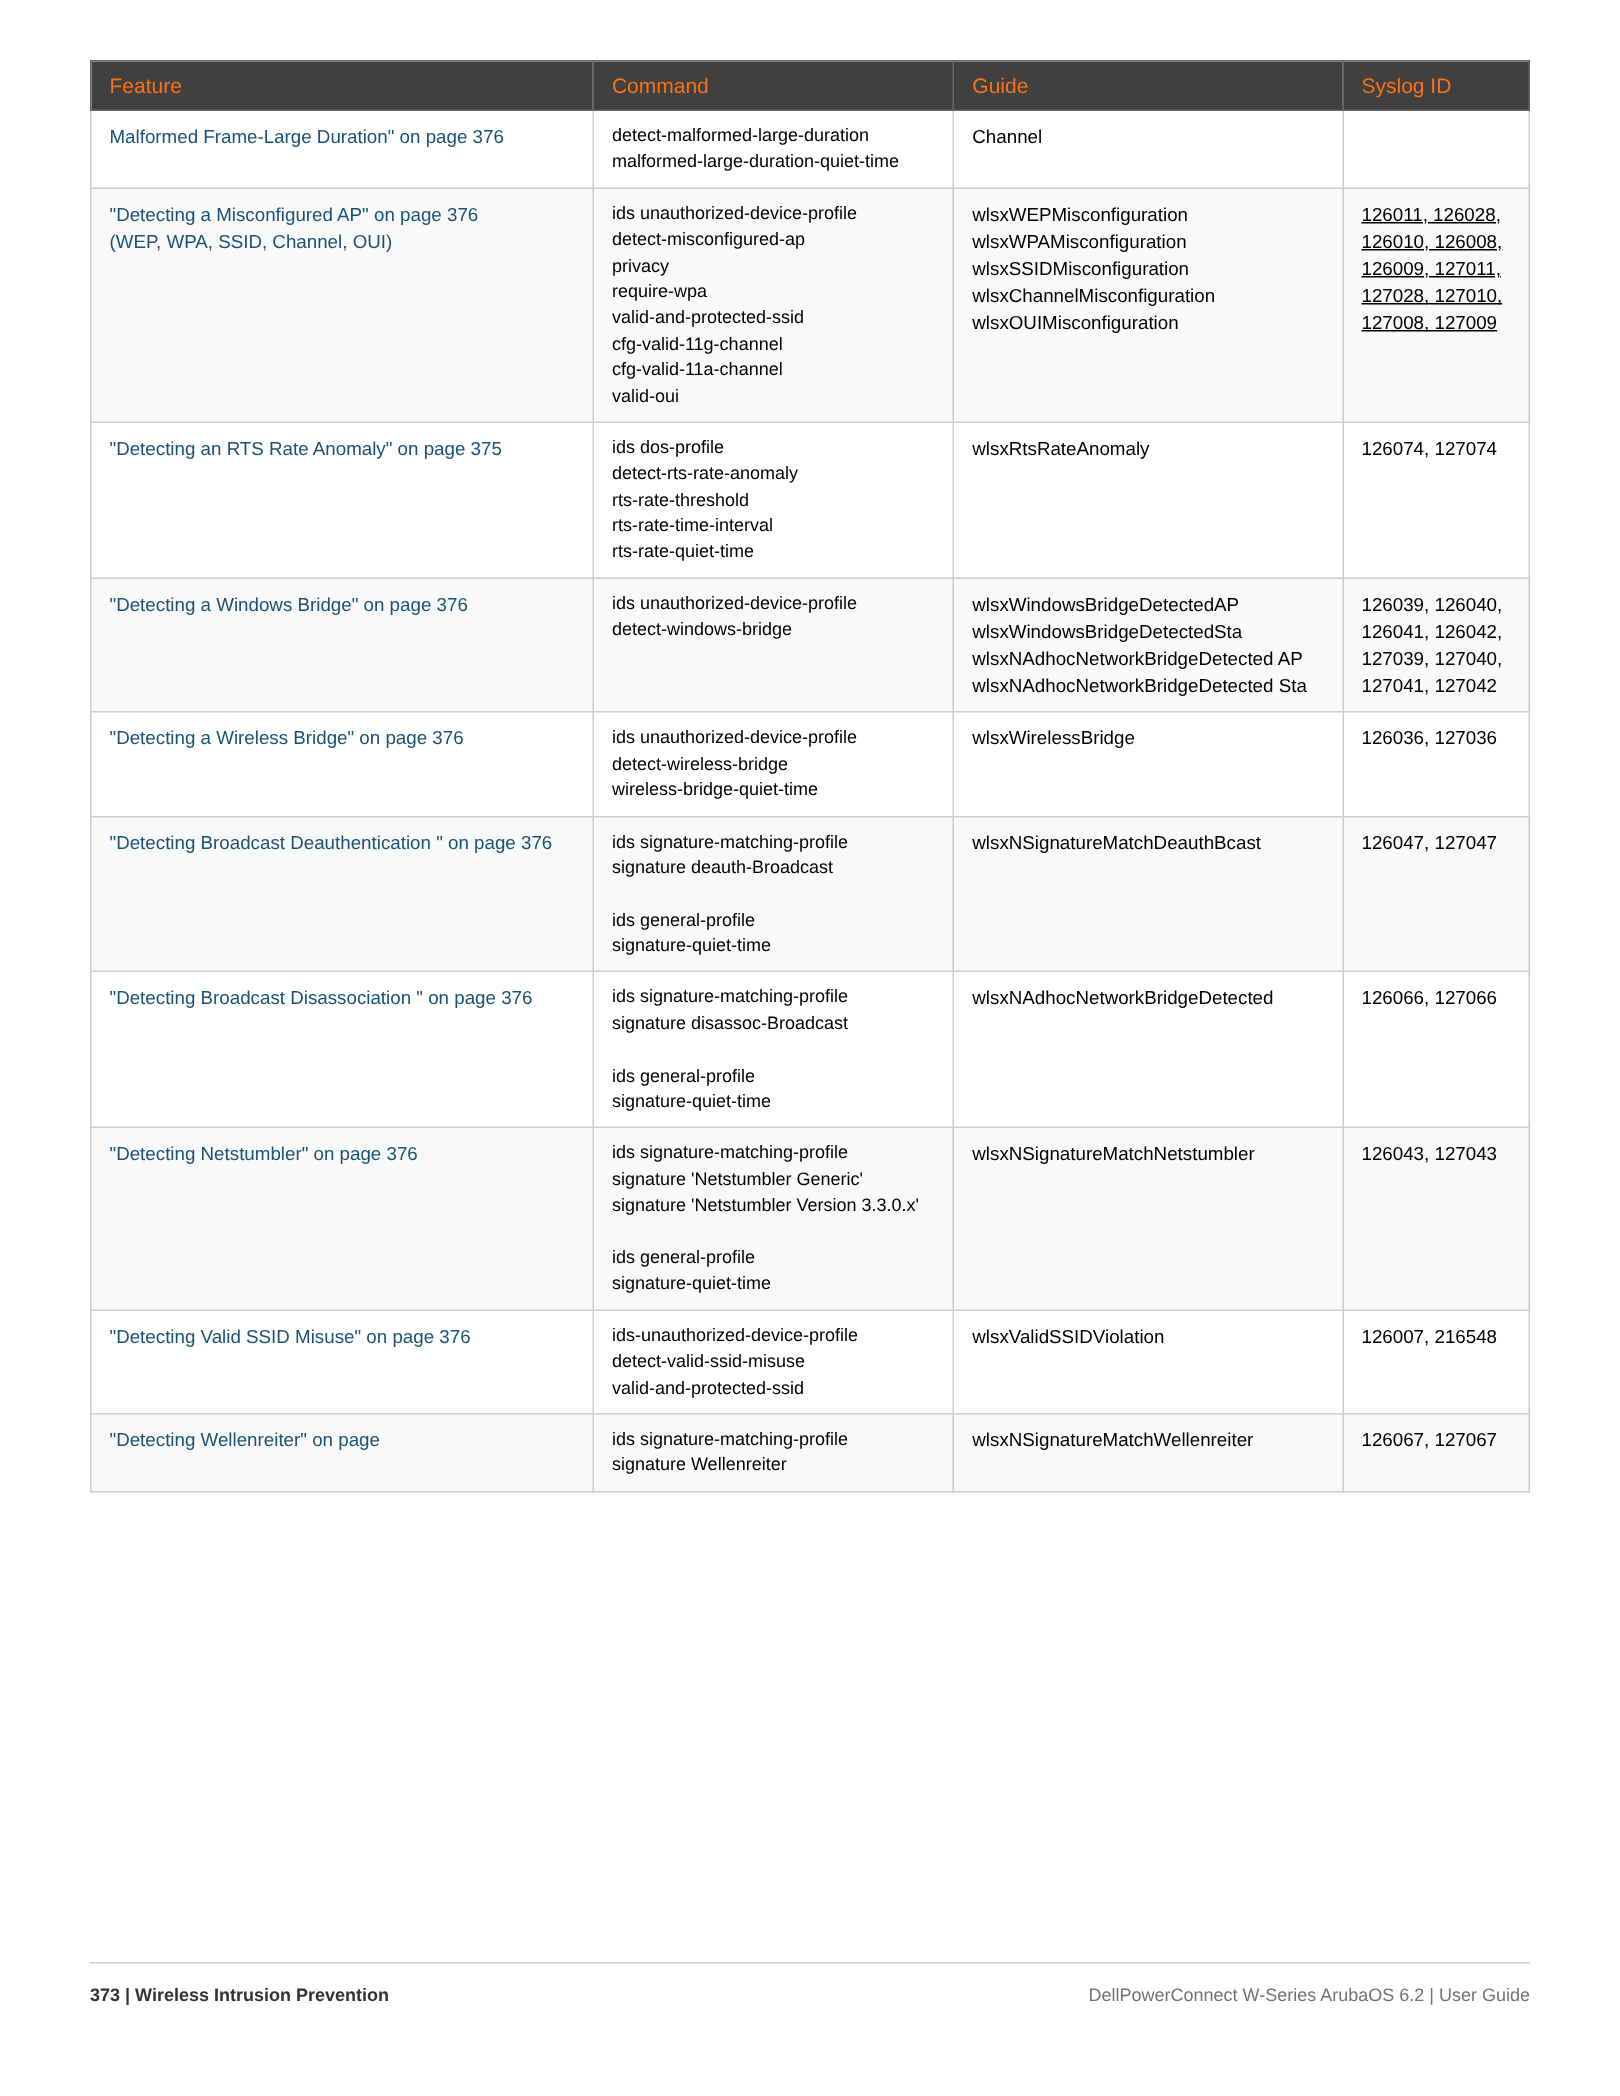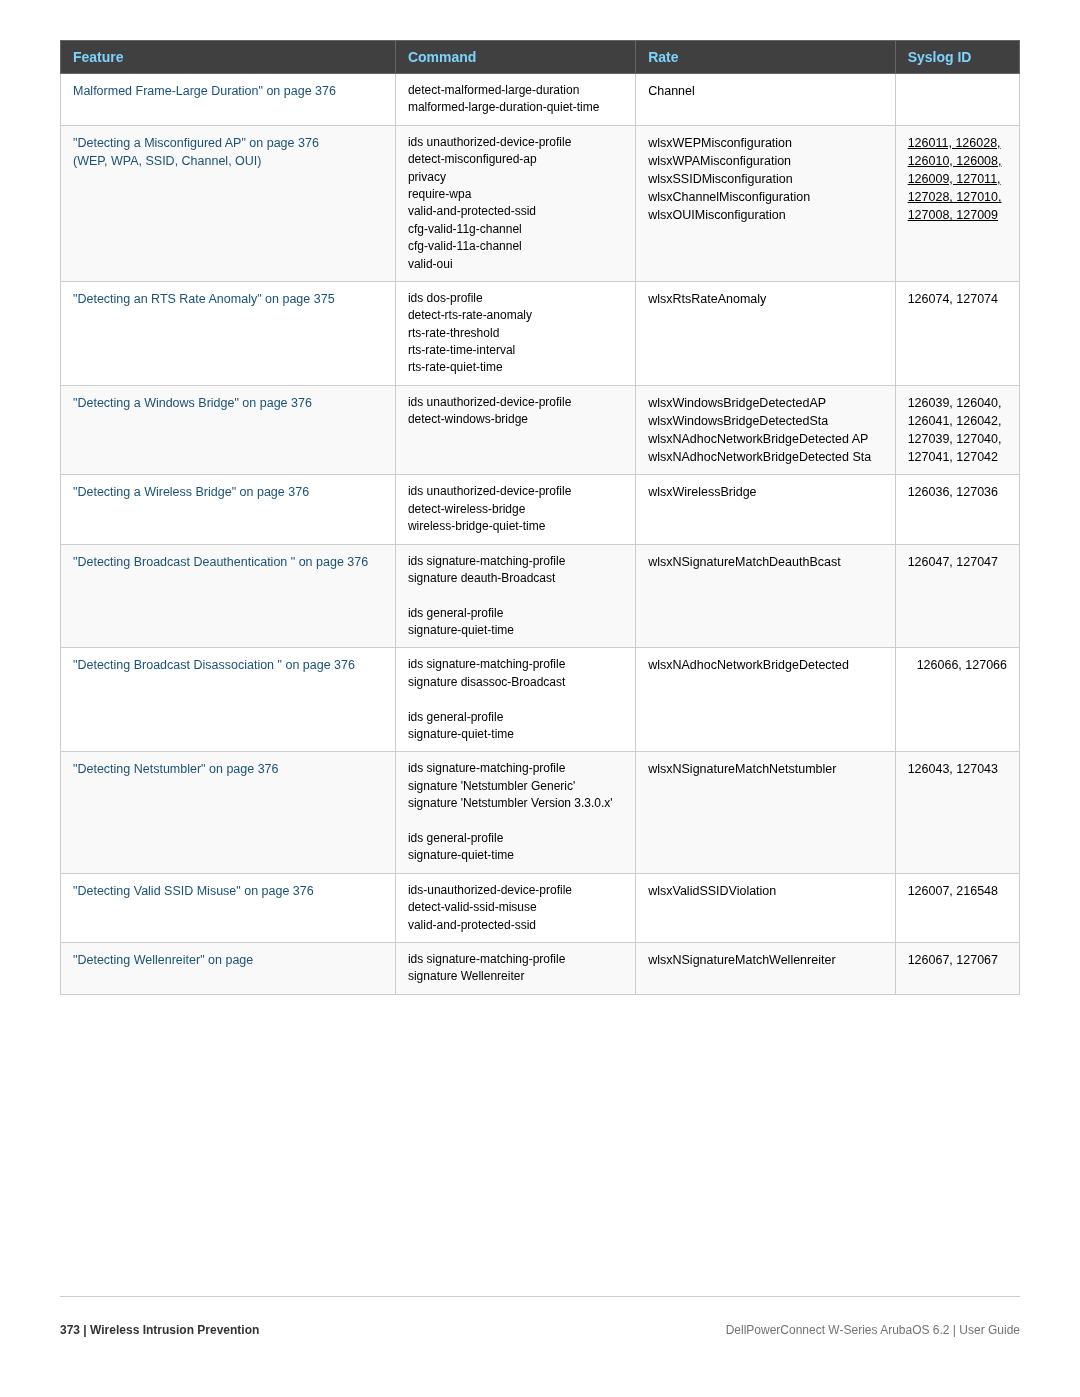--- a/index.html
+++ b/index.html
@@ -17,22 +17,22 @@
       flex-direction: column;
       min-height: 1397px;
     }
     table {
       width: 100%;
       border-collapse: collapse;
       margin-bottom: auto;
     }
     thead tr th {
       background: #404040;
-      color: #7dd3fc;
-      font-weight: bold;
+      color: #f97316;
+      font-weight: normal;
       font-size: 14px;
       padding: 8px 12px;
       text-align: left;
       border: 1px solid #666;
     }
     tbody tr td {
       border: 1px solid #ccc;
       padding: 8px 12px;
       vertical-align: top;
       font-size: 12.5px;
@@ -50,42 +50,42 @@
     }
     .mono {
       font-family: Liberation Sans, sans-serif;
       font-size: 12px;
     }
     .footer {
       display: flex;
       justify-content: space-between;
       align-items: center;
       margin-top: 30px;
-      padding-top: 26px;
+      padding-top: 14px;
       border-top: 1px solid #ccc;
       font-size: 12px;
       color: #333;
     }
     .footer-left {
       font-weight: bold;
     }
     .footer-right {
       color: #737373;
     }
   </style>
 </head>
 <body>
 
 <div class="page">
   <table>
     <thead>
       <tr>
         <th>Feature</th>
         <th>Command</th>
-        <th>Rate</th>
+        <th>Guide</th>
         <th>Syslog ID</th>
       </tr>
     </thead>
     <tbody id="table-body">
     <tr>
           <td><span class="link-text" style="color: rgb(26, 82, 118); white-space: pre-wrap;">Malformed Frame-Large Duration" on page 376</span></td>
           <td class="mono" style="white-space: pre-wrap;">detect-malformed-large-duration
 malformed-large-duration-quiet-time</td>
           <td style="white-space: pre-wrap;">Channel</td>
           <td style="white-space: pre-wrap;"></td>
@@ -154,21 +154,21 @@
           <td style="white-space: pre-wrap;">126047, 127047</td>
         </tr>
         <tr>
           <td><span class="link-text" style="color: rgb(26, 82, 118); white-space: pre-wrap;">"Detecting Broadcast Disassociation " on page 376</span></td>
           <td class="mono" style="white-space: pre-wrap;">ids signature-matching-profile
 signature disassoc-Broadcast
 
 ids general-profile
 signature-quiet-time</td>
           <td style="white-space: pre-wrap;">wlsxNAdhocNetworkBridgeDetected</td>
-          <td style="white-space: pre-wrap; text-align: right;">126066, 127066</td>
+          <td style="white-space: pre-wrap;">126066, 127066</td>
         </tr>
         <tr>
           <td><span class="link-text" style="color: rgb(26, 82, 118); white-space: pre-wrap;">"Detecting Netstumbler" on page 376</span></td>
           <td class="mono" style="white-space: pre-wrap;">ids signature-matching-profile
 signature 'Netstumbler Generic'
 signature 'Netstumbler Version 3.3.0.x'
 
 ids general-profile
 signature-quiet-time</td>
           <td style="white-space: pre-wrap;">wlsxNSignatureMatchNetstumbler</td>

